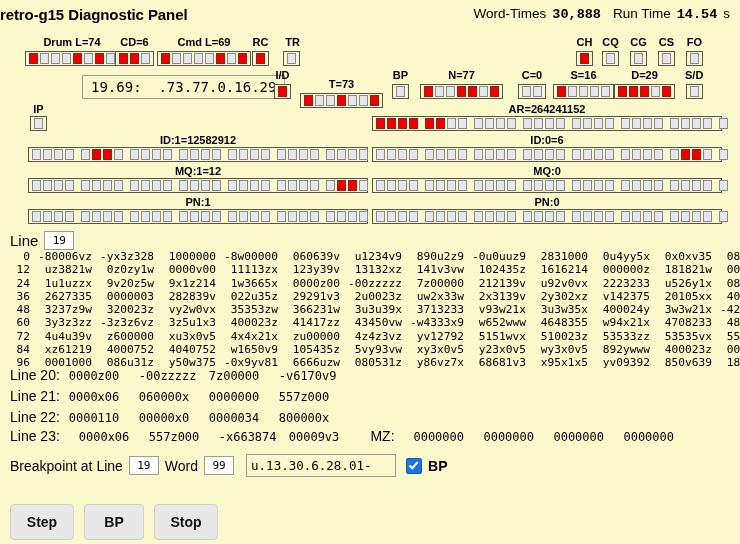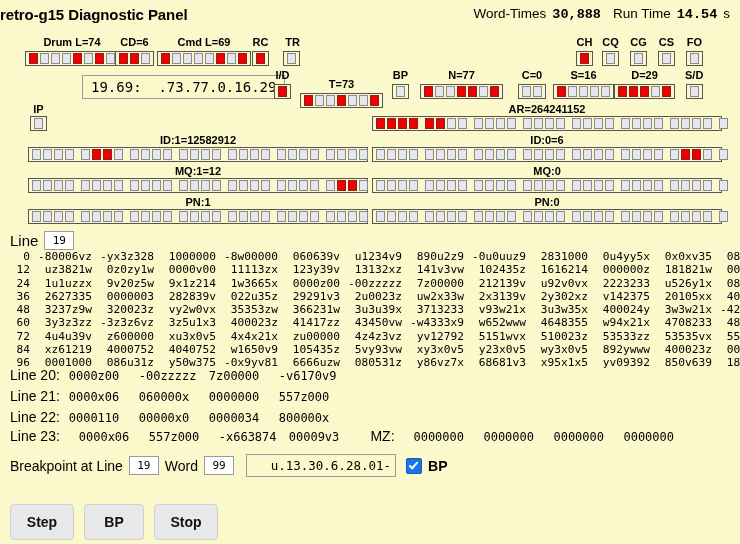--- a/index.html
+++ b/index.html
@@ -115,21 +115,20 @@
   
   .bprow{position:absolute;display:flex;align-items:center;}
   .bprow .cap{font-size:14px;}
   .bprow .numinput{margin:0 6px;}
   .bptext{
     border:1px solid #9a9a9a;background:#fbf8cc;
     font-family:"DejaVu Sans Mono", monospace;
     font-size:12.5px;
     padding:3px 4px;width:140px;
     margin-left:6px;
-    text-align:right;
   }
   .chk{
     width:14px;height:14px;margin-left:10px;
     background:#1a73e8;border:1px solid #1559b5;border-radius:2px;
     position:relative;display:inline-block;vertical-align:middle;
   }
   .chk::after{
     content:"";position:absolute;left:4px;top:1px;
     width:3px;height:7px;border:solid #fff;border-width:0 2px 2px 0;
     transform:rotate(42deg);

